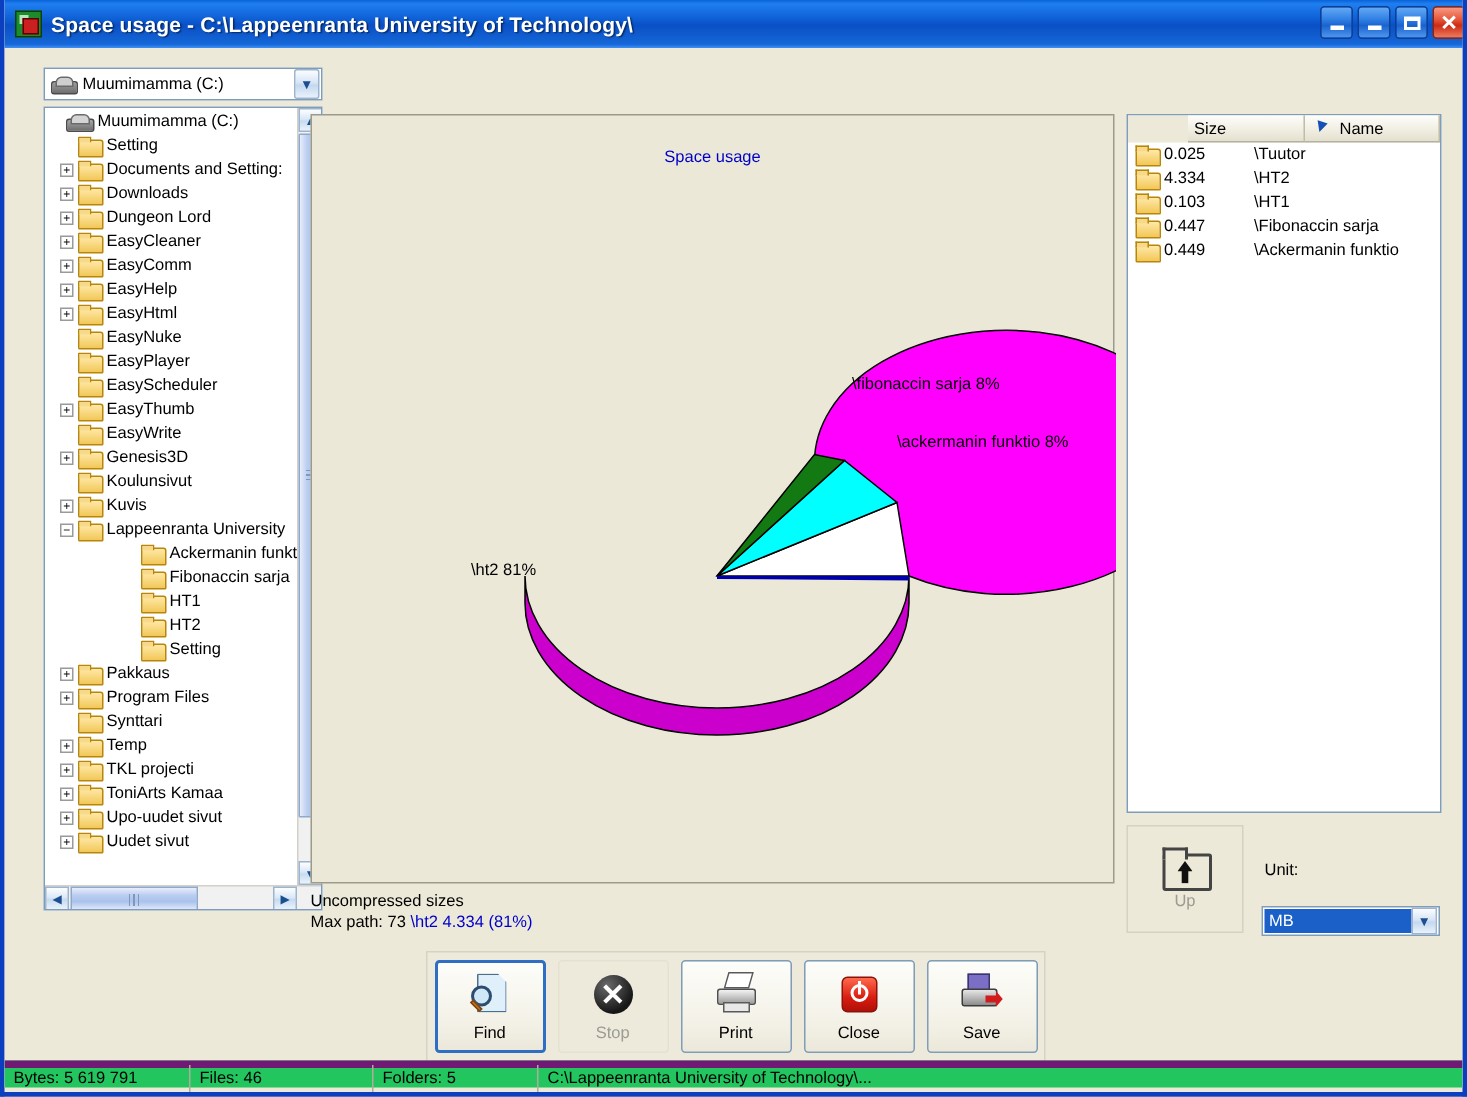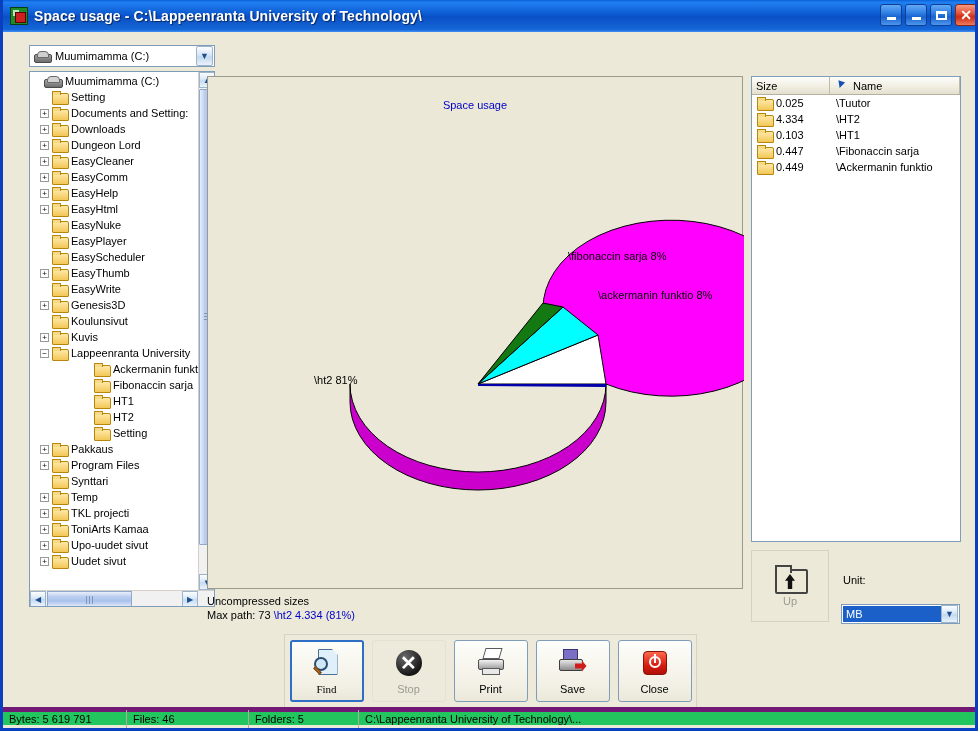--- a/index.html
+++ b/index.html
@@ -210,21 +210,21 @@
     position: absolute; left: 748px; top: 44px; width: 210px; height: 466px;
     background: #fff; border: 1px solid #7f9db9;
   }
   #list-header { display: flex; height: 18px; background: #ece9d8; }
   .lh-cell {
     font-size: 11px; color: #000; height: 18px; display: flex; align-items: center;
     padding-left: 4px;
     background: linear-gradient(180deg,#fdfdfb,#f0ede0 60%,#e4e0d0);
     border-right: 1px solid #c0bca8; border-bottom: 1px solid #b5b19e;
   }
-  #lh-size { width: 78px; }
+  #lh-size { width: 78px; margin-left: 40px; }
   #lh-name { flex: 1; }
   .sort-icon { width: 14px; height: 12px; margin-right: 5px; position: relative; flex:none; }
   .sort-icon::before {
     content:'\25BC'; position:absolute; left:1px; top:-3px; font-size:12px; color:#1550b4;
     transform: rotate(18deg);
   }
   .lrow { height: 16px; display: flex; align-items: center; font-size: 11px; color: #000; }
   .lrow .lfolder {
     width: 16px; height: 13px; margin-left: 5px; margin-right: 3px; position: relative; flex:none;
   }
@@ -286,21 +286,21 @@
   #toolbar {
     position: absolute; left: 268px; top: 0; width: 413px; height: 74px;
     border: 1px solid #d7d3c3; background: #edeadb;
     display: flex; align-items: center; justify-content: center; gap: 8px;
   }
   .tbtn {
     width: 74px; height: 62px; border: 1px solid #7f9db9; border-radius: 3px;
     background: linear-gradient(180deg,#fdfdfa,#f3f1e6 70%,#ebe8da);
     display: flex; flex-direction: column; align-items: center; justify-content: center;
   }
-  .tbtn.focused { border: 2px solid #2e6ec4; font-family: Liberation Serif, serif; }
+  .tbtn.focused { border: 2px solid #2e6ec4; }
   .tbtn.flat { border-color: #e4e1d2; background: #edeadb; }
   .tbtn .tlabel { font-size: 11px; color: #000; margin-top: 4px; }
   .tbtn.disabled .tlabel { color: #9b9b91; }
   .ticon { width: 32px; height: 32px; position: relative; }
 
   
   .ic-find .pg {
     position:absolute; left:7px; top:2px; width:20px; height:26px; background:#dff0fb;
     border:1px solid #4a6f93; border-radius:1px;
     clip-path: polygon(0 0,72% 0,100% 22%,100% 100%,0 100%);
@@ -691,37 +691,37 @@
         <div class="tbtn">
           <span class="ticon ic-print">
             <span class="paper"></span>
               <span class="body"></span>
               <span class="tray"></span>
           </span>
           <span class="tlabel">Print</span>
         </div>
 
         <div class="tbtn">
+          <span class="ticon ic-close">
+            <span class="sq"></span>
+              <span class="ring"></span>
+              <span class="bar"></span>
+          </span>
+          <span class="tlabel">Close</span>
+        </div>
+
+        <div class="tbtn">
           <span class="ticon ic-save">
             <span class="scr"></span>
               <span class="body"></span>
               <span class="arrow"></span>
           </span>
           <span class="tlabel">Save</span>
         </div>
 
-        <div class="tbtn">
-          <span class="ticon ic-close">
-            <span class="sq"></span>
-              <span class="ring"></span>
-              <span class="bar"></span>
-          </span>
-          <span class="tlabel">Close</span>
-        </div>
-
       </div>
     </div>
 
     <div id="statusbar">
       <div class="sb-cell" id="sb-bytes">Bytes: 5 619 791</div>
       <div class="sb-cell" id="sb-files">Files: 46</div>
       <div class="sb-cell" id="sb-folders">Folders: 5</div>
       <div class="sb-cell" id="sb-path">C:\Lappeenranta University of Technology\...</div>
     </div>
 

